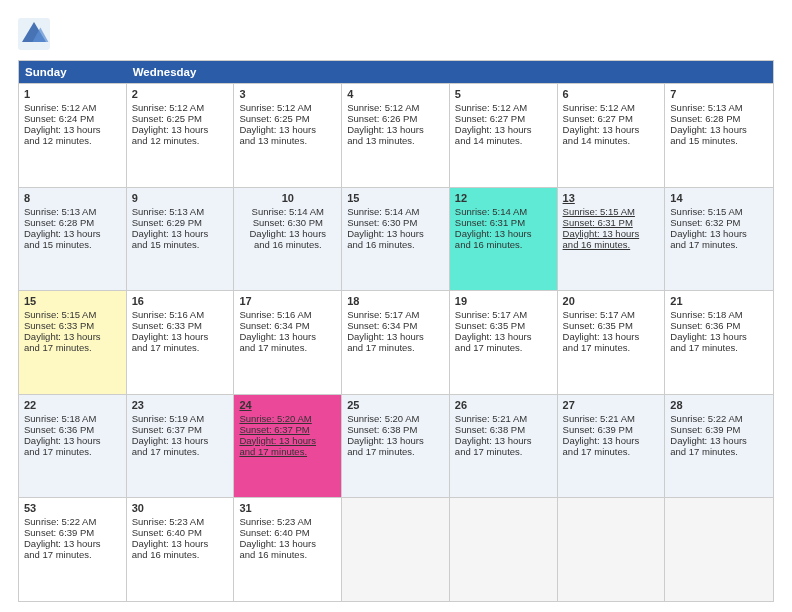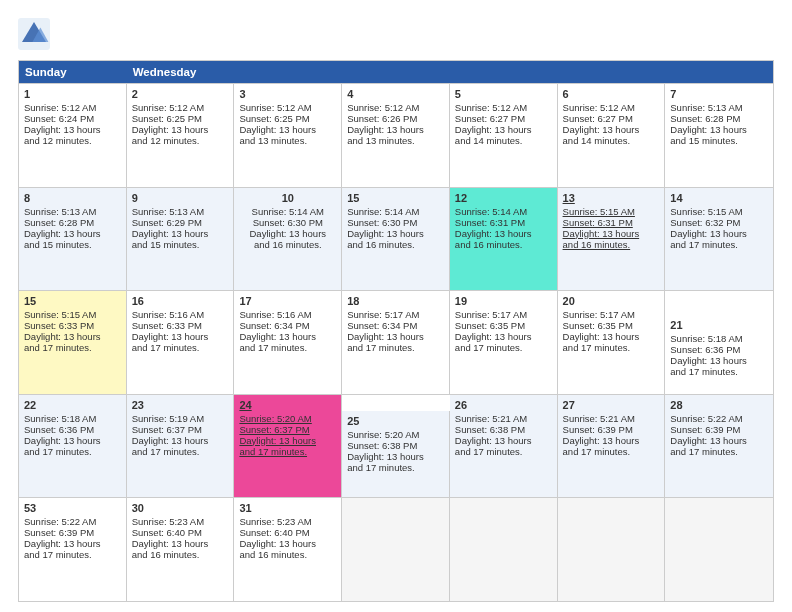--- a/index.html
+++ b/index.html
@@ -274,21 +274,21 @@
             <div>Daylight: 13 hours</div>
             <div>and 17 minutes.</div>
           </div>
           <div class="cal-cell" style="background: rgb(255, 255, 255);">
             <span class="cal-day-num">20</span>
             <div>Sunrise: 5:17 AM</div>
             <div>Sunset: 6:35 PM</div>
             <div>Daylight: 13 hours</div>
             <div>and 17 minutes.</div>
           </div>
-          <div class="cal-cell" style="background: rgb(255, 255, 255); margin-top: 24px;">
+          <div class="cal-cell" style="background: rgb(255, 255, 255);">
             <span class="cal-day-num">21</span>
             <div>Sunrise: 5:18 AM</div>
             <div>Sunset: 6:36 PM</div>
             <div>Daylight: 13 hours</div>
             <div>and 17 minutes.</div>
           </div>
         </div>
         <div class="cal-week">
           <div class="cal-cell" style="background: rgb(238, 243, 250);">
             <span class="cal-day-num">22</span>
@@ -304,21 +304,21 @@
             <div>Daylight: 13 hours</div>
             <div>and 17 minutes.</div>
           </div>
           <div class="cal-cell" style="background: #ec4899; text-decoration: underline;">
             <span class="cal-day-num">24</span>
             <div>Sunrise: 5:20 AM</div>
             <div>Sunset: 6:37 PM</div>
             <div>Daylight: 13 hours</div>
             <div>and 17 minutes.</div>
           </div>
-          <div class="cal-cell" style="background: rgb(238, 243, 250); margin-top: 16px;">
+          <div class="cal-cell" style="background: rgb(238, 243, 250);">
             <span class="cal-day-num">25</span>
             <div>Sunrise: 5:20 AM</div>
             <div>Sunset: 6:38 PM</div>
             <div>Daylight: 13 hours</div>
             <div>and 17 minutes.</div>
           </div>
           <div class="cal-cell" style="background: rgb(238, 243, 250);">
             <span class="cal-day-num">26</span>
             <div>Sunrise: 5:21 AM</div>
             <div>Sunset: 6:38 PM</div>

